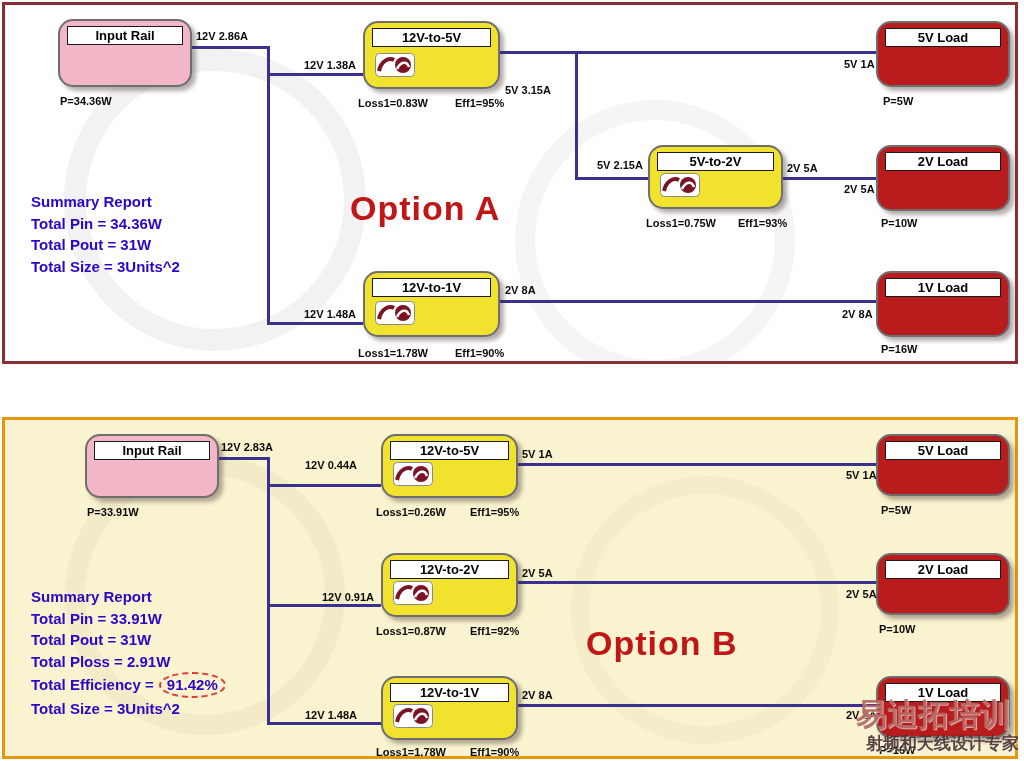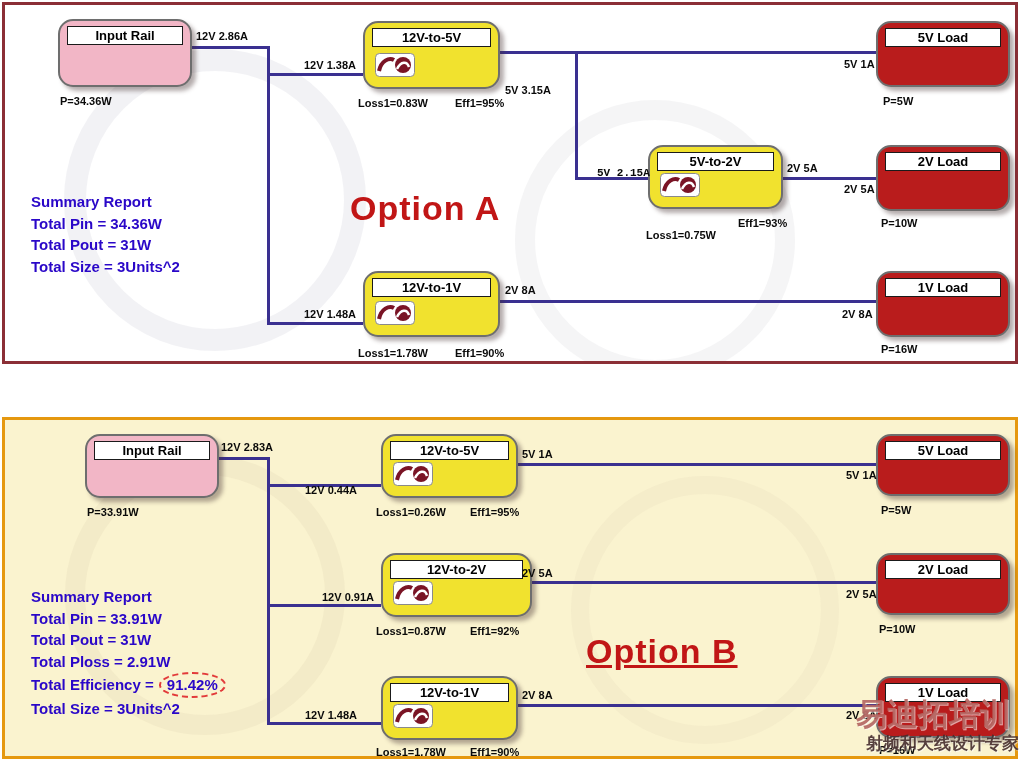--- a/index.html
+++ b/index.html
@@ -72,23 +72,23 @@
     <div class="ttl">5V-to-2V</div>
     <span class="ltlogo">
       <svg width="40" height="24" viewBox="0 0 40 24">
           <rect x="0.5" y="0.5" width="39" height="23" rx="4" fill="#fff" stroke="#8a8a8a"></rect>
           <path d="M4 18 C6 8 14 4 19 7" stroke="#7a1425" stroke-width="4" fill="none"></path>
           <circle cx="28" cy="12" r="8" fill="#7a1425"></circle>
           <path d="M22 16 C26 8 32 8 34 14" stroke="#fff" stroke-width="2.5" fill="none"></path>
         </svg>
     </span>
   </div>
-  <div class="lab" style="left:592px;top:162px;font-family:Liberation Mono, monospace;">5V 2.15A</div>
+  <div class="lab" style="left:592px;top:154px;">5V 2.15A</div>
   <div class="lab" style="left:782px;top:157px;">2V 5A</div>
-  <div class="lab" style="left:641px;top:212px;margin-top:12px;">Loss1=0.75W</div>
+  <div class="lab" style="left:641px;top:212px;">Loss1=0.75W</div>
   <div class="lab" style="left:733px;top:212px;">Eff1=93%</div>
 
   <div class="blk conv" style="left:358px;top:266px;width:137px;height:66px;">
     <div class="ttl">12V-to-1V</div>
     <span class="ltlogo">
       <svg width="40" height="24" viewBox="0 0 40 24">
           <rect x="0.5" y="0.5" width="39" height="23" rx="4" fill="#fff" stroke="#8a8a8a"></rect>
           <path d="M4 18 C6 8 14 4 19 7" stroke="#7a1425" stroke-width="4" fill="none"></path>
           <circle cx="28" cy="12" r="8" fill="#7a1425"></circle>
           <path d="M22 16 C26 8 32 8 34 14" stroke="#fff" stroke-width="2.5" fill="none"></path>
@@ -153,26 +153,26 @@
     <div class="ttl">12V-to-5V</div>
     <span class="ltlogo">
       <svg width="40" height="24" viewBox="0 0 40 24">
           <rect x="0.5" y="0.5" width="39" height="23" rx="4" fill="#fff" stroke="#8a8a8a"></rect>
           <path d="M4 18 C6 8 14 4 19 7" stroke="#7a1425" stroke-width="4" fill="none"></path>
           <circle cx="28" cy="12" r="8" fill="#7a1425"></circle>
           <path d="M22 16 C26 8 32 8 34 14" stroke="#fff" stroke-width="2.5" fill="none"></path>
         </svg>
     </span>
   </div>
-  <div class="lab" style="left:300px;top:64px;">12V 0.44A</div>
+  <div class="lab" style="left:300px;top:39px;">12V 0.44A</div>
   <div class="lab" style="left:517px;top:28px;">5V 1A</div>
   <div class="lab" style="left:371px;top:86px;">Loss1=0.26W</div>
   <div class="lab" style="left:465px;top:86px;">Eff1=95%</div>
 
-  <div class="blk conv" style="left:376px;top:133px;width:151px;height:64px;">
+  <div class="blk conv" style="left:376px;top:133px;width:137px;height:64px;">
     <div class="ttl">12V-to-2V</div>
     <span class="ltlogo">
       <svg width="40" height="24" viewBox="0 0 40 24">
           <rect x="0.5" y="0.5" width="39" height="23" rx="4" fill="#fff" stroke="#8a8a8a"></rect>
           <path d="M4 18 C6 8 14 4 19 7" stroke="#7a1425" stroke-width="4" fill="none"></path>
           <circle cx="28" cy="12" r="8" fill="#7a1425"></circle>
           <path d="M22 16 C26 8 32 8 34 14" stroke="#fff" stroke-width="2.5" fill="none"></path>
         </svg>
     </span>
   </div>
@@ -217,17 +217,17 @@
 
   <div class="summary" style="left:26px;top:166px;">
     <div>Summary Report</div>
     <div>Total Pin = 33.91W</div>
     <div>Total Pout = 31W</div>
     <div>Total Ploss = 2.91W</div>
     <div><span>Total Efficiency = </span><span class="effcircle">91.42%</span></div>
     <div>Total Size = 3Units^2</div>
   </div>
 
-  <div class="optlabel" style="left:581px;top:212px;text-decoration:underline;">Option B</div>
+  <div class="optlabel" style="left:581px;top:204px;">Option B</div>
 </div>
 
 <div class="wm1">易迪拓培训</div>
 <div class="wm2">射频和天线设计专家</div>
 
 </body></html>

